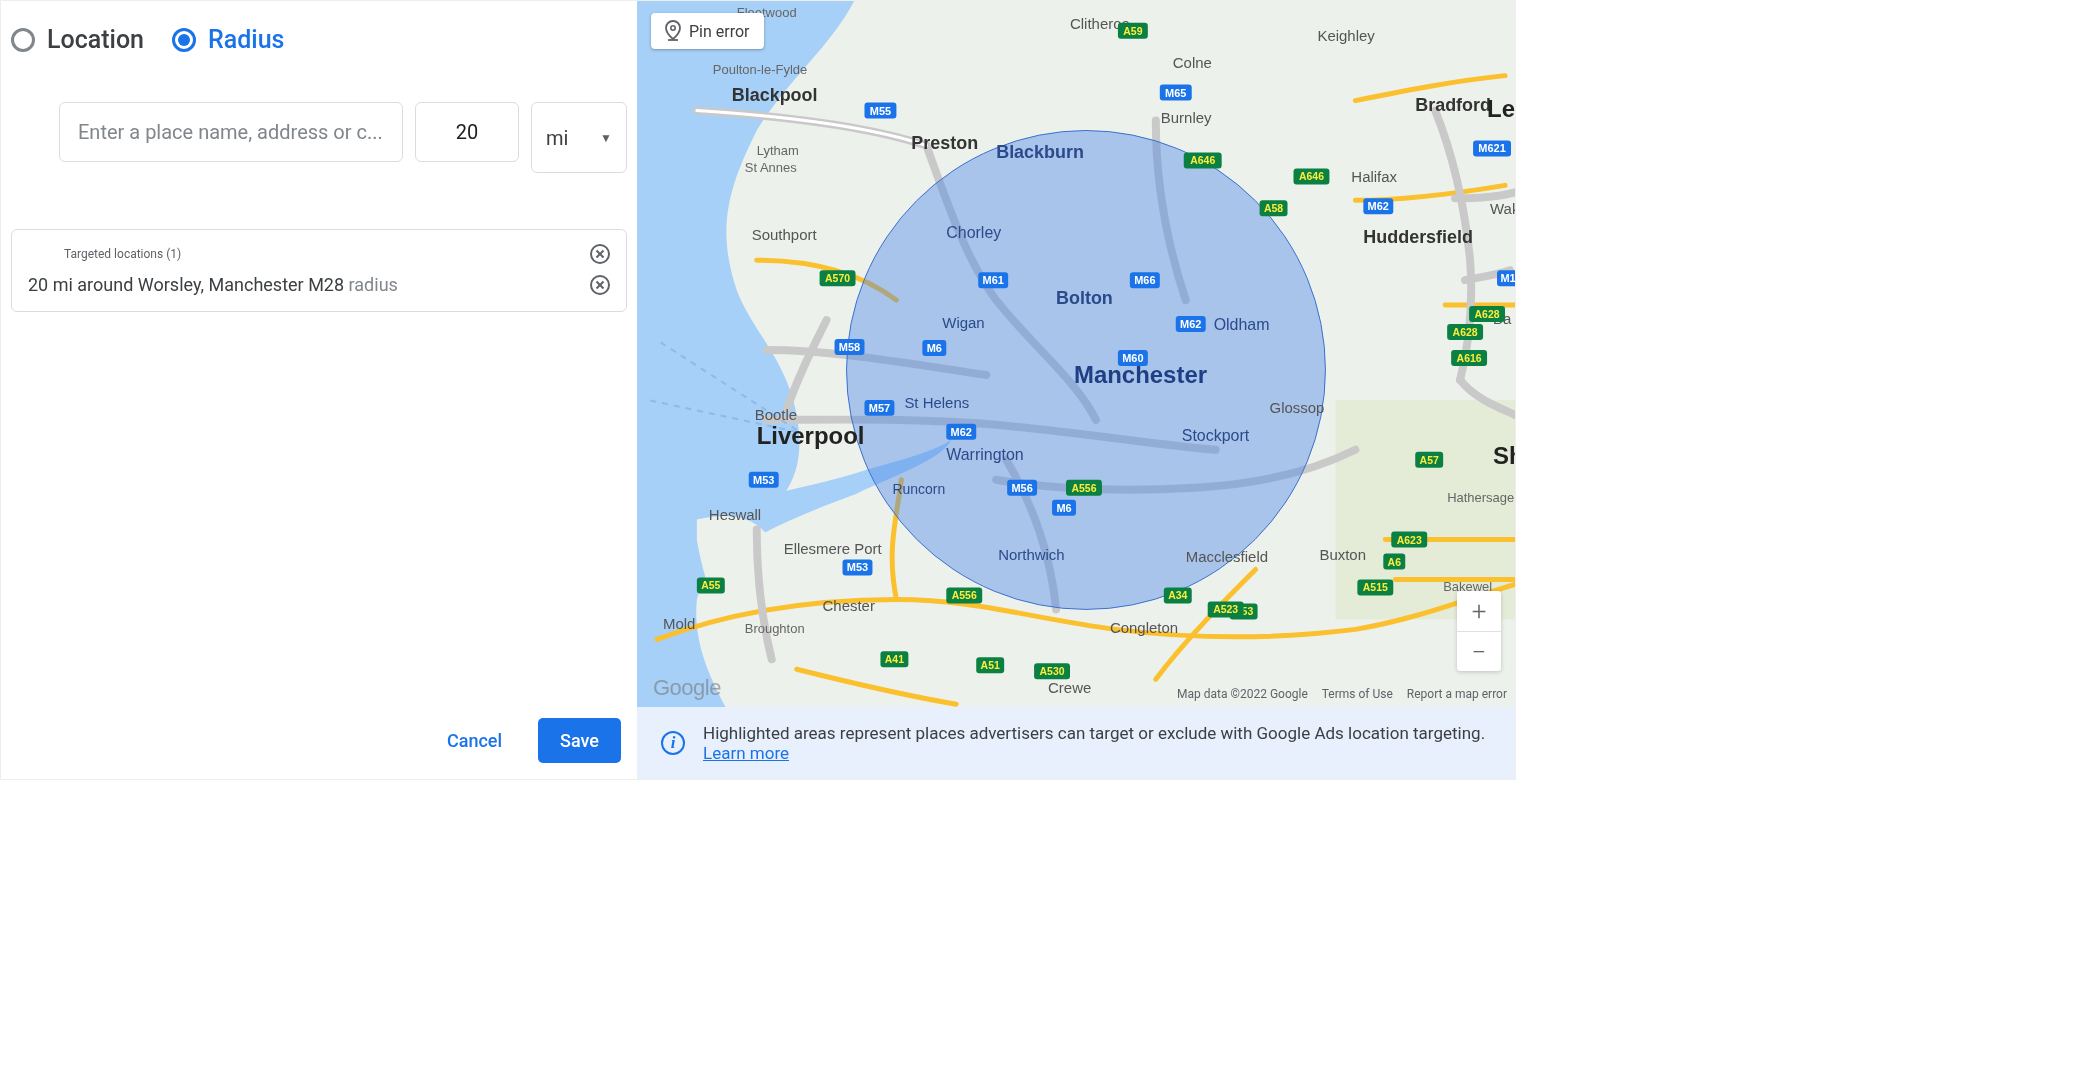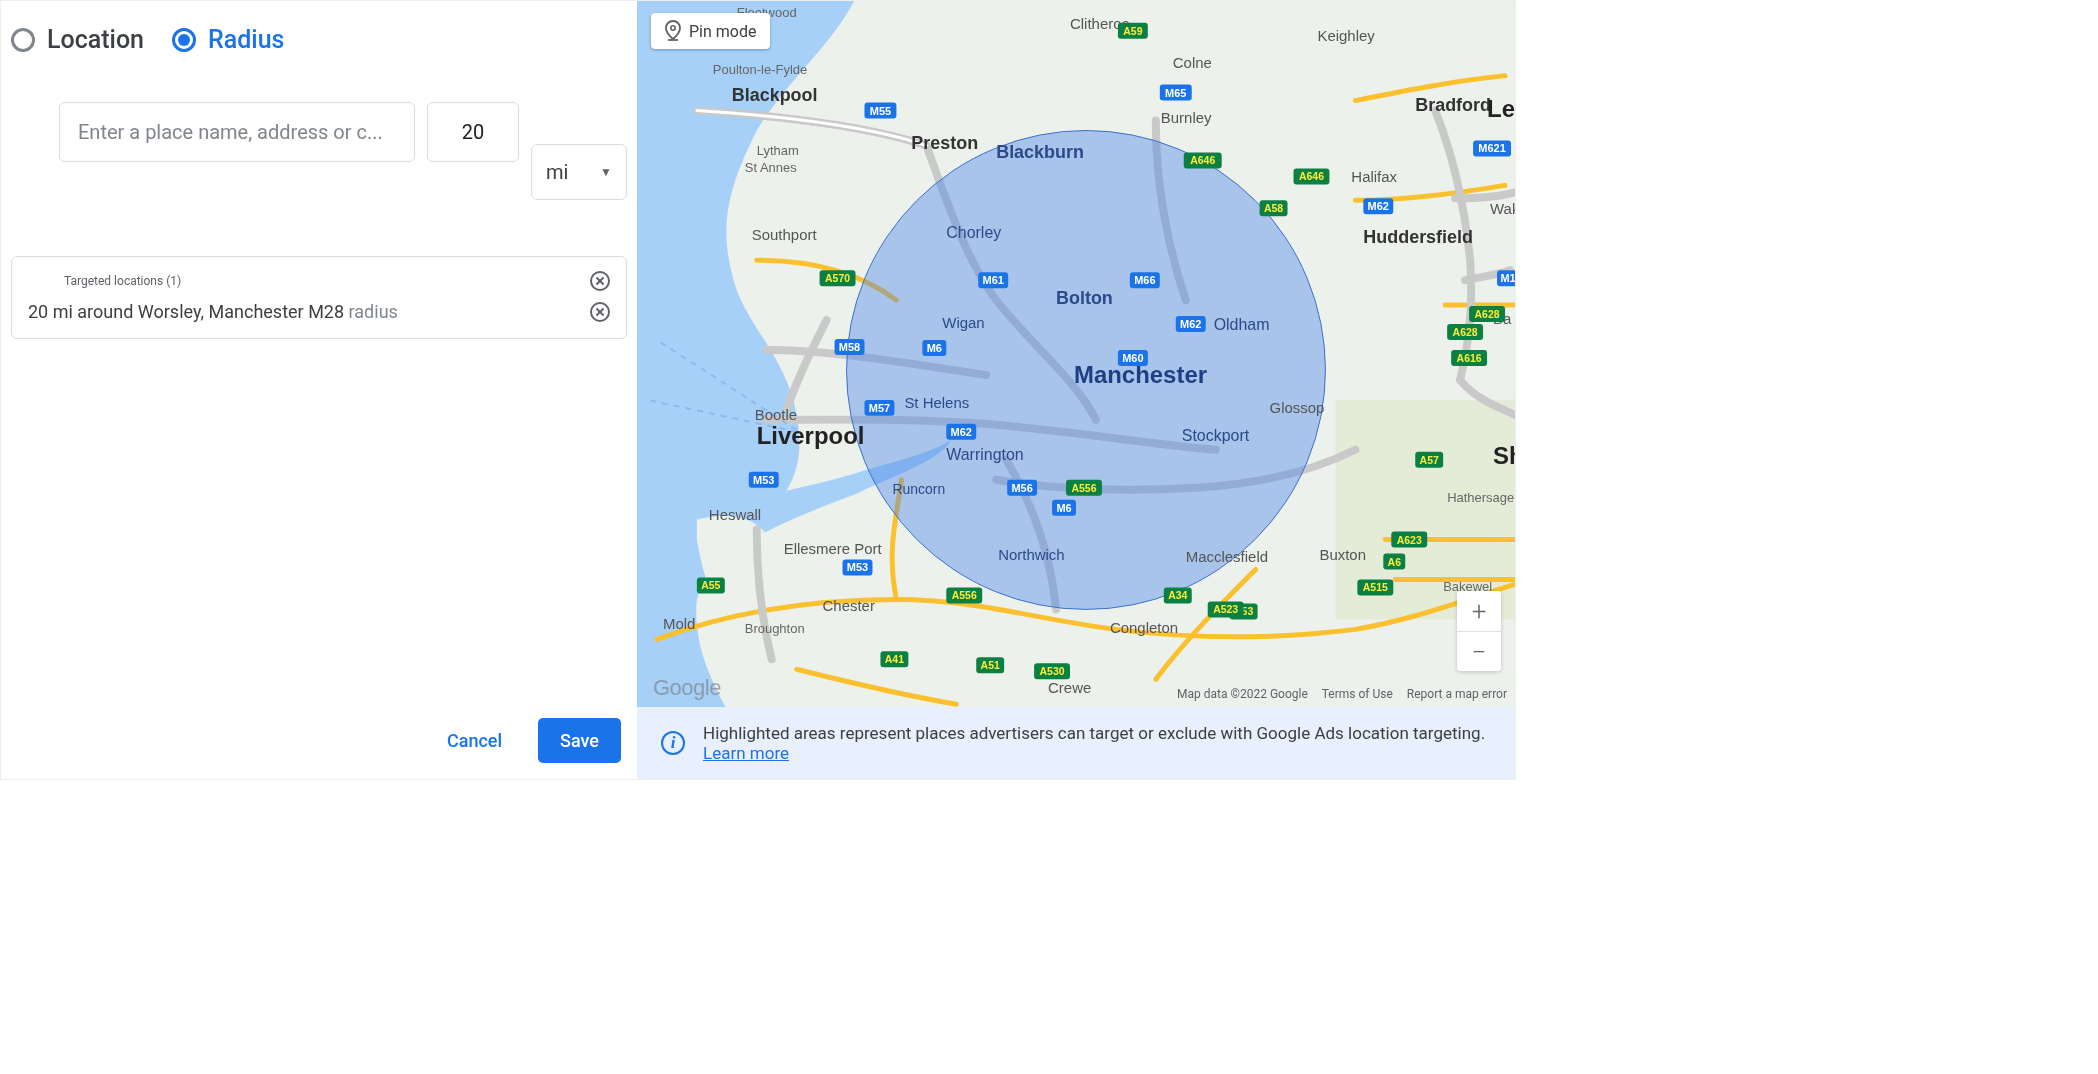--- a/index.html
+++ b/index.html
@@ -87,42 +87,41 @@
     font-size: 20px;
     display: flex;
     align-items: center;
     color: #80868b;
     white-space: nowrap;
     overflow: hidden;
     text-overflow: ellipsis;
     margin-left: 48px;
   }
   .radius-input {
-    width: 92px;
+    width: 104px;
     height: 60px;
     border: 1px solid var(--grey-border);
     border-radius: 6px;
     font-size: 20px;
     color: #202124;
     display: flex;
     align-items: center;
     justify-content: center;
   }
   .unit-select {
     width: 96px;
-    height: 56px;
+    height: 71px;
     border: 1px solid var(--grey-border);
     border-radius: 6px;
     padding: 0 14px;
     font-size: 20px;
     display: flex;
     align-items: center;
     justify-content: space-between;
     color: #3c4043;
-    margin-top: 42px;
   }
   .unit-select .caret {
     color: #5f6368;
     font-size: 12px;
   }
 
   .targeted-box {
     border: 1px solid var(--grey-border);
     border-radius: 6px;
     padding: 14px 16px 16px;
@@ -610,21 +609,21 @@
     </div>
 
     <div class="pin-mode">
       <span class="pin-ico">
         <svg width="16" height="20" viewBox="0 0 16 20">
           <path d="M8 0 C4 0 1 3 1 7 C1 12 8 18 8 18 C8 18 15 12 15 7 C15 3 12 0 8 0 Z" fill="none" stroke="#5f6368" stroke-width="1.8"></path>
           <circle cx="8" cy="7" r="2.2" fill="none" stroke="#5f6368" stroke-width="1.6"></circle>
           <line x1="3" y1="19" x2="13" y2="19" stroke="#5f6368" stroke-width="1.8"></line>
         </svg>
       </span>
-      <span>Pin mode</span>
+      <span>Pin error</span>
     </div>
 
     <div class="zoom">
       <div class="zoom-btn">+</div>
       <div class="zoom-btn">−</div>
     </div>
 
     <div class="glogo">Google</div>
 
     <div class="attr-row">

